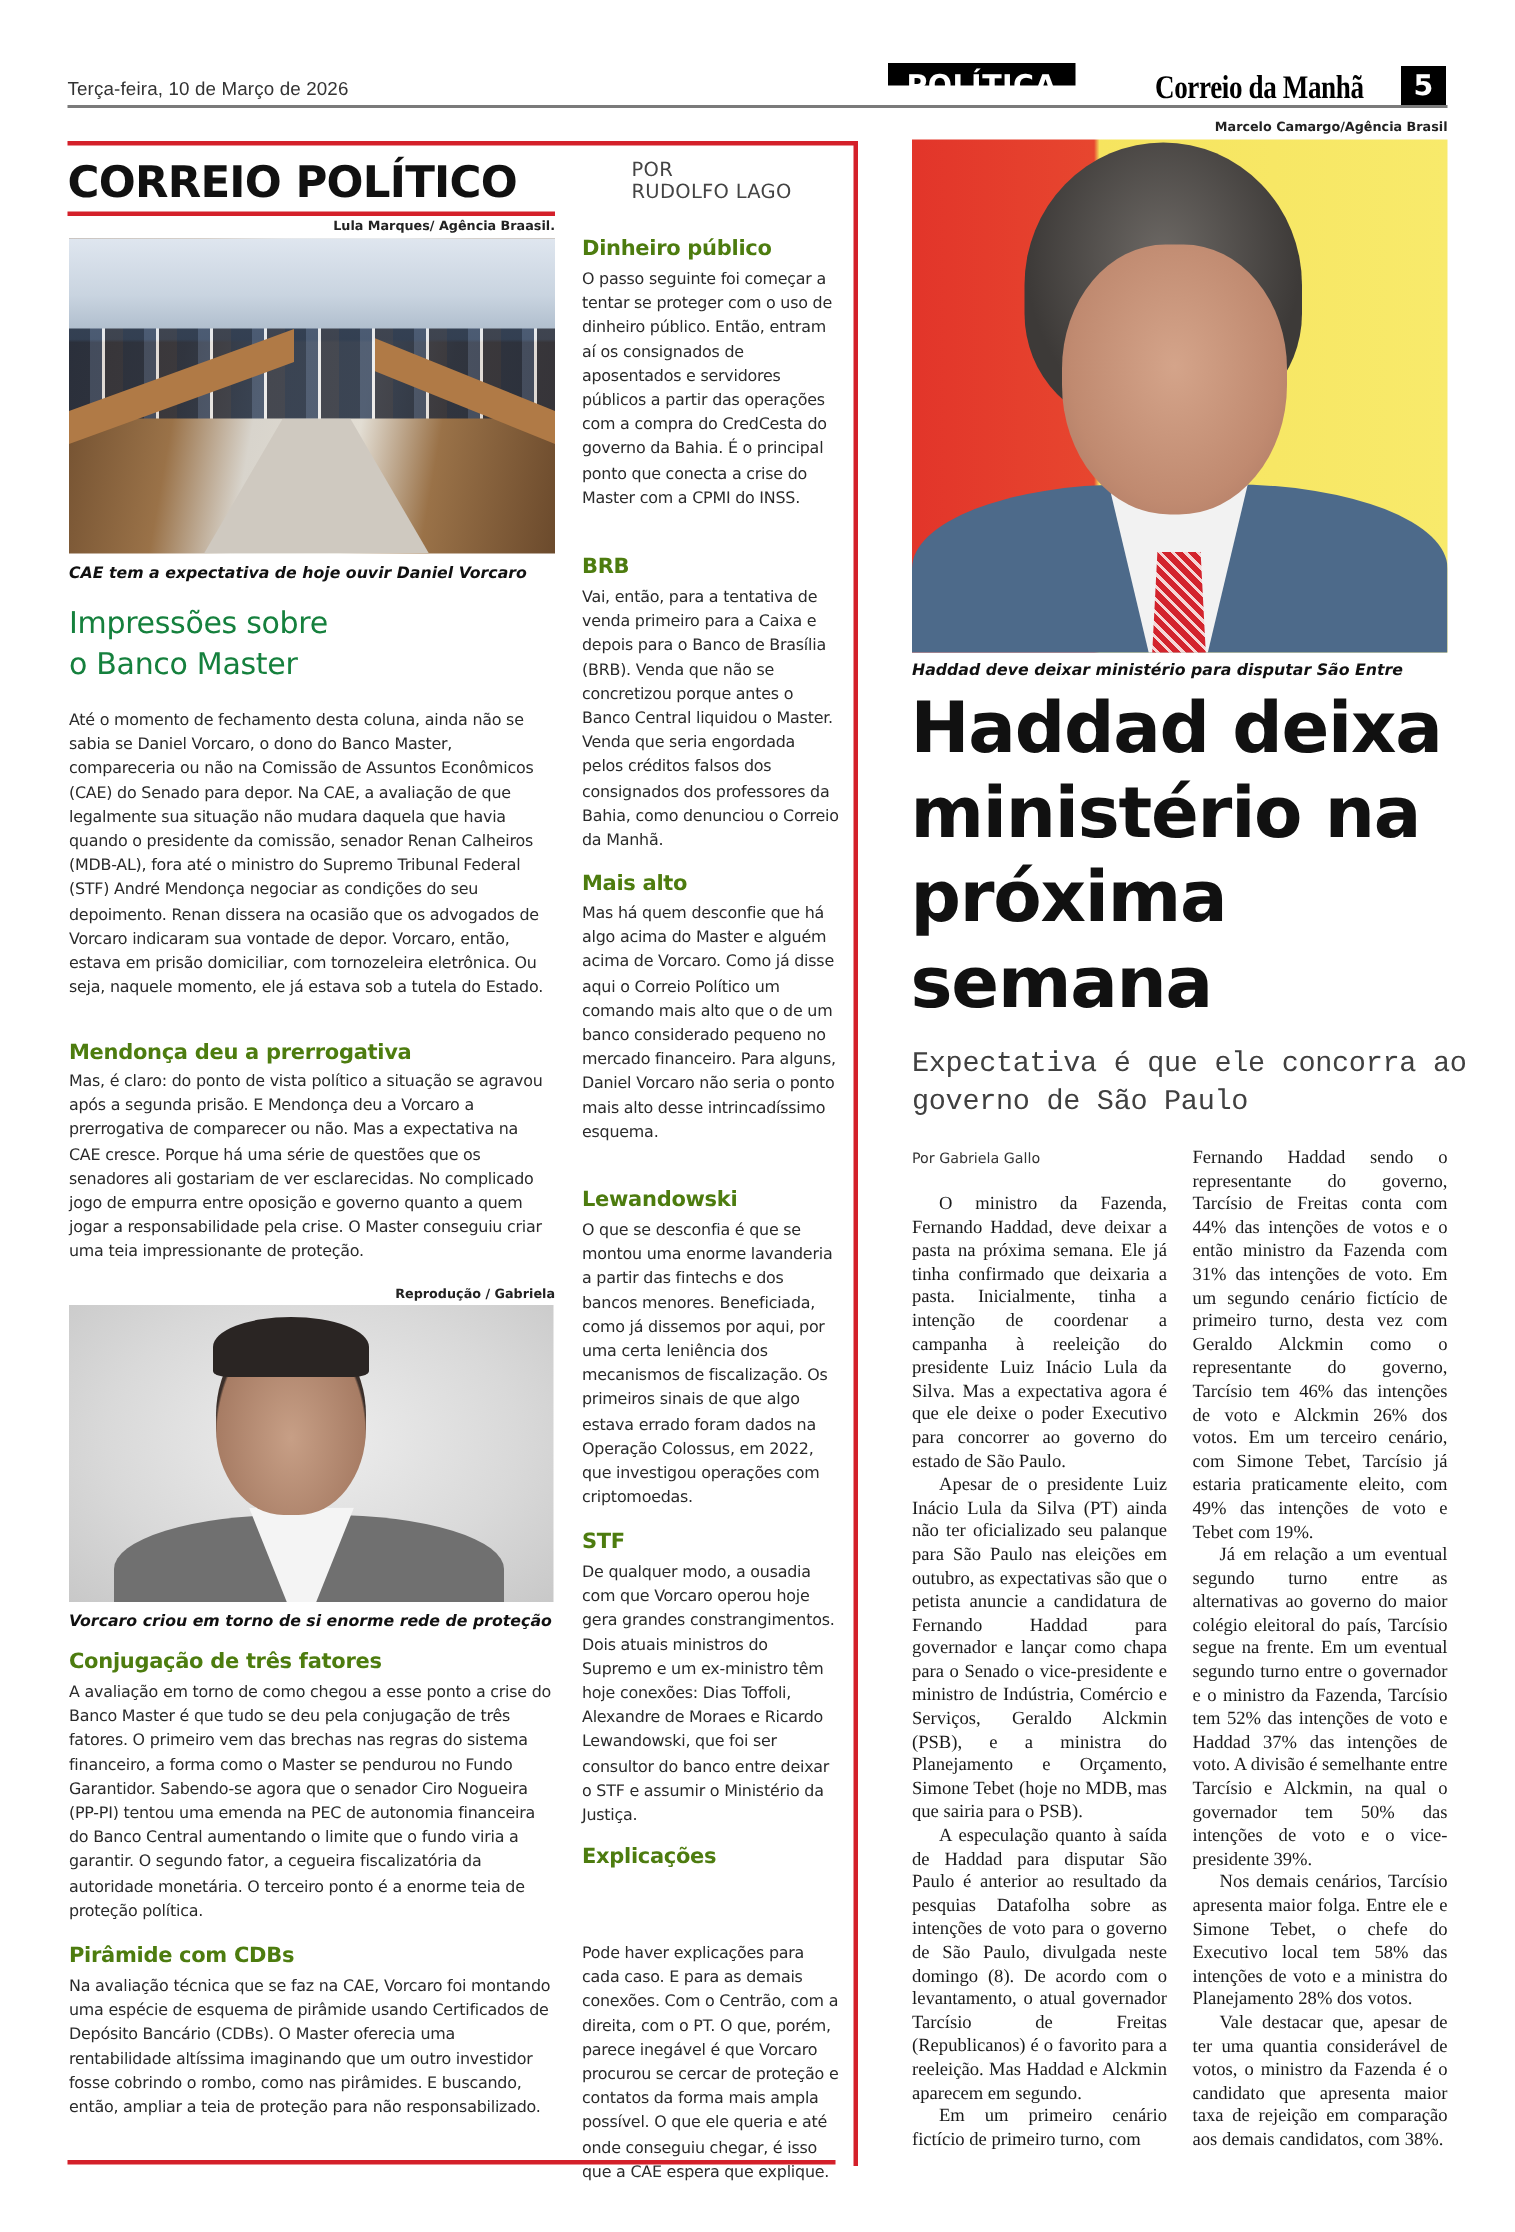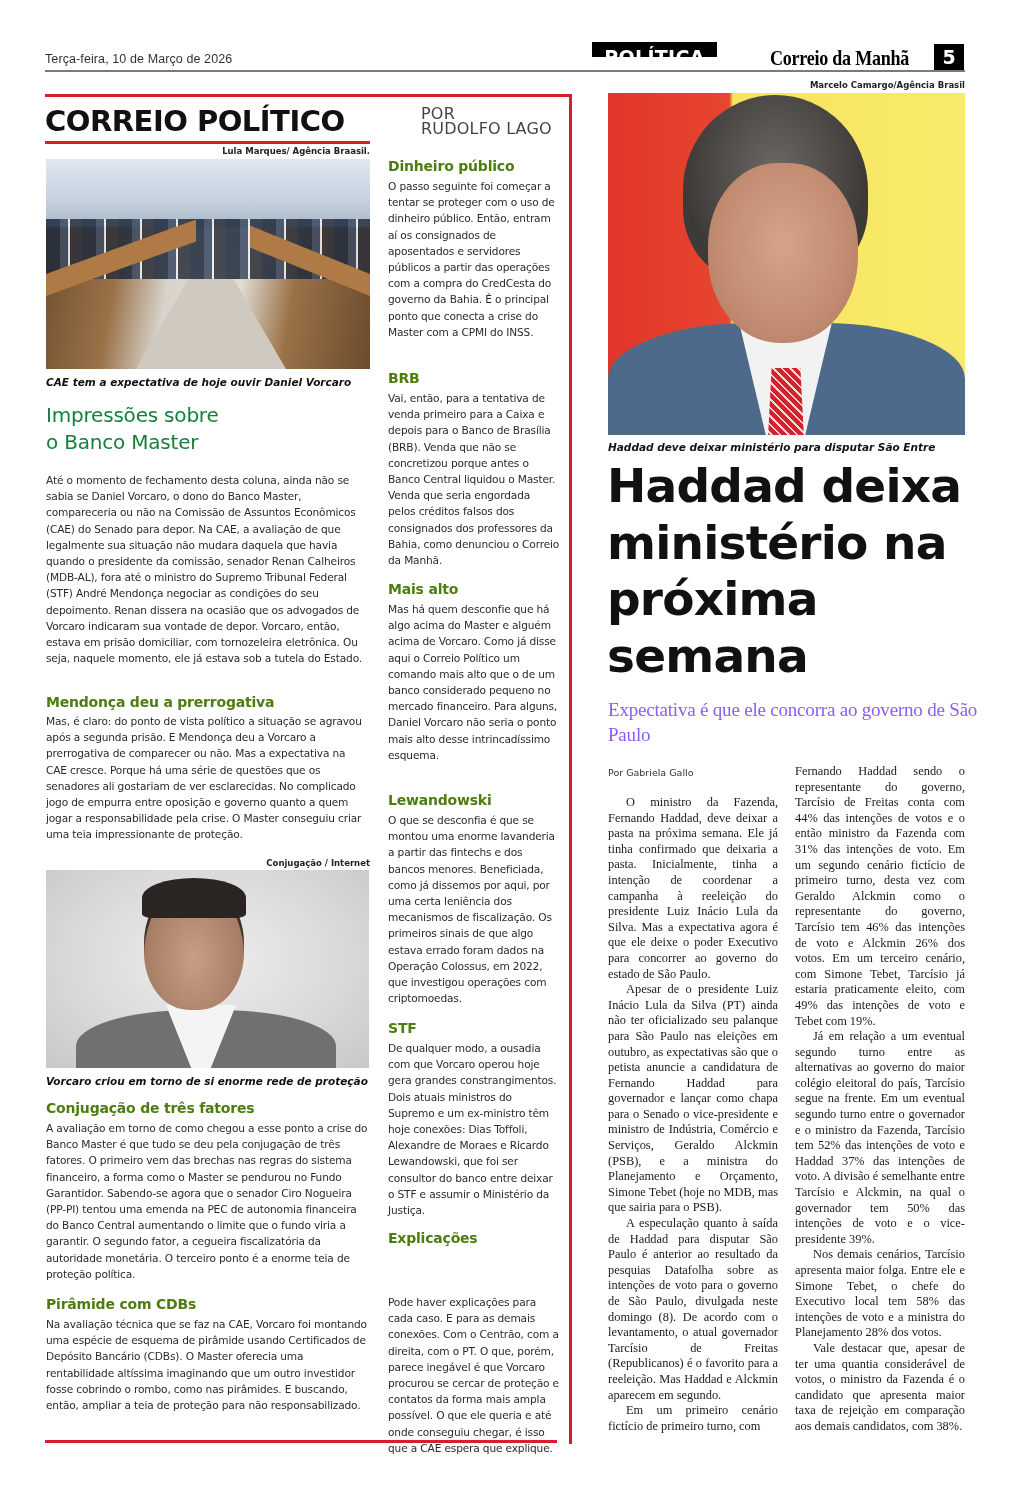--- a/index.html
+++ b/index.html
@@ -13,21 +13,21 @@
   .hdr-brand { left: 770px; top: 45px; font-family: "Liberation Serif", serif; font-weight: bold; font-size: 22px; color: #000; transform: scaleX(0.82); transform-origin: left center; letter-spacing: -0.3px; white-space: nowrap; }
   .hdr-page { left: 934px; top: 44px; width: 30px; height: 27px; background: #000; color: #fff; font-weight: bold; font-size: 19px; text-align: center; line-height: 27px; }
 
   
   .frame-top { left: 45px; top: 94px; width: 526px; height: 3px; background: #d4202a; }
   .frame-right { left: 569px; top: 94px; width: 3px; height: 1350px; background: #d4202a; }
   .frame-bottom { left: 45px; top: 1440px; width: 512px; height: 3px; background: #d4202a; }
   .col-title-rule { left: 45px; top: 141px; width: 325px; height: 3px; background: #d4202a; }
 
   .col-title { left: 45px; top: 104px; font-family: "DejaVu Sans", sans-serif; font-weight: bold; font-size: 29px; letter-spacing: -0.5px; color: #111; }
-  .col-byline { left: 421px; top: 106px; font-size: 16px; line-height: 15px; color: #444; letter-spacing: 0.2px; }
+  .col-byline { left: 421px; top: 106px; font-size: 13px; line-height: 15px; color: #444; letter-spacing: 0.2px; }
 
   .credit { font-size: 8.5px; font-weight: bold; color: #222; text-align: right; }
   .caption { font-size: 10.5px; font-style: italic; font-weight: bold; color: #111; font-family: "DejaVu Sans", sans-serif; white-space: nowrap; }
 
   
   .photo { overflow: hidden; }
   .photo-cae { left: 46px; top: 159px; width: 324px; height: 210px;
     background:
       linear-gradient(180deg, #dfe6ef 0%, #c9d4e0 18%, #a9b8c8 32%, rgba(0,0,0,0) 33%),
       linear-gradient(100deg, #6b4a2c 0%, #9a7248 25%, #d8d4cc 40%, #e2ddd3 60%, #9a7248 75%, #6b4a2c 100%);
@@ -52,21 +52,21 @@
   .photo-haddad .tie { position: absolute; left: 160px; top: 275px; width: 36px; height: 70px; background: repeating-linear-gradient(45deg, #d3242d 0 4px, #f5d6d6 4px 6px); clip-path: polygon(10% 0, 90% 0, 100% 100%, 0 100%); }
 
   
   .sans-body { font-family: "DejaVu Sans", sans-serif; font-size: 10.6px; line-height: 16.2px; color: #2a2a2a; letter-spacing: -0.15px; }
   .serif-body { font-family: "Liberation Serif", serif; font-size: 12.4px; line-height: 15.6px; color: #1a1a1a; text-align: justify; hyphens: auto; }
   .serif-body p { margin: 0; text-indent: 18px; }
   .sub-h { font-family: "DejaVu Sans", sans-serif; font-size: 14px; font-weight: bold; color: #4d7c0f; letter-spacing: -0.2px; }
   .big-h { font-family: "DejaVu Sans", sans-serif; font-size: 20px; line-height: 27px; color: #15803d; font-weight: normal; letter-spacing: -0.2px; }
 
   .main-headline { left: 607px; top: 458px; width: 370px; font-family: "DejaVu Sans", sans-serif; font-weight: bold; font-size: 47px; line-height: 56.5px; color: #111; letter-spacing: -0.8px; }
-  .main-deck { left: 608px; top: 697px; width: 370px; font-family: Liberation Serif, serif; font-size: 19px; line-height: 25px; color: #8b5cf6; font-weight: normal; letter-spacing: -0.2px; }
+  .main-deck { left: 608px; top: 697px; width: 370px; font-family: Liberation Mono, monospace; font-size: 19px; line-height: 25px; color: #404040; font-weight: normal; letter-spacing: -0.2px; }
   .author { left: 608px; top: 767px; font-size: 9.5px; color: #333; }
 </style>
 </head>
 <body>
 
 <div class="abs hdr-date">Terça-feira, 10 de Março de 2026</div>
 <div class="abs hdr-section">POLÍTICA</div>
 <div class="abs hdr-brand">Correio da Manhã</div>
 <div class="abs hdr-page">5</div>
 <div class="abs hdr-rule"></div>
@@ -93,21 +93,21 @@
 
 <div class="abs big-h" style="left:46px; top:402px; width:330px;">
   <div>Impressões sobre</div>
   <div>o Banco Master</div>
 </div>
 <div class="abs sans-body" style="left:46px; top:472px; width:322px;">Até o momento de fechamento desta coluna, ainda não se sabia se Daniel Vorcaro, o dono do Banco Master, compareceria ou não na Comissão de Assuntos Econômicos (CAE) do Senado para depor. Na CAE, a avaliação de que legalmente sua situação não mudara daquela que havia quando o presidente da comissão, senador Renan Calheiros (MDB-AL), fora até o ministro do Supremo Tribunal Federal (STF) André Mendonça negociar as condições do seu depoimento. Renan dissera na ocasião que os advogados de Vorcaro indicaram sua vontade de depor. Vorcaro, então, estava em prisão domiciliar, com tornozeleira eletrônica. Ou seja, naquele momento, ele já estava sob a tutela do Estado.</div>
 
 <div class="abs sub-h" style="left:46px; top:694px;">Mendonça deu a prerrogativa</div>
 <div class="abs sans-body" style="left:46px; top:713px; width:322px;">Mas, é claro: do ponto de vista político a situação se agravou após a segunda prisão. E Mendonça deu a Vorcaro a prerrogativa de comparecer ou não. Mas a expectativa na CAE cresce. Porque há uma série de questões que os senadores ali gostariam de ver esclarecidas. No complicado jogo de empurra entre oposição e governo quanto a quem jogar a responsabilidade pela crise. O Master conseguiu criar uma teia impressionante de proteção.</div>
 
-<div class="abs credit" style="left:46px; top:858px; width:324px;">Conjugação / Internet</div>
+<div class="abs credit" style="left:46px; top:858px; width:324px;">Reprodução / Gabriela</div>
 <div class="abs photo photo-vorcaro">
   <div class="body"></div>
   <div class="shirt"></div>
   <div class="head"></div>
   <div class="hair"></div>
 </div>
 <div class="abs caption" style="left:46px; top:1075px;">Vorcaro criou em torno de si enorme rede de proteção</div>
 
 <div class="abs sub-h" style="left:46px; top:1100px;">Conjugação de três fatores</div>
 <div class="abs sans-body" style="left:46px; top:1120px; width:324px;">A avaliação em torno de como chegou a esse ponto a crise do Banco Master é que tudo se deu pela conjugação de três fatores. O primeiro vem das brechas nas regras do sistema financeiro, a forma como o Master se pendurou no Fundo Garantidor. Sabendo-se agora que o senador Ciro Nogueira (PP-PI) tentou uma emenda na PEC de autonomia financeira do Banco Central aumentando o limite que o fundo viria a garantir. O segundo fator, a cegueira fiscalizatória da autoridade monetária. O terceiro ponto é a enorme teia de proteção política.</div>

